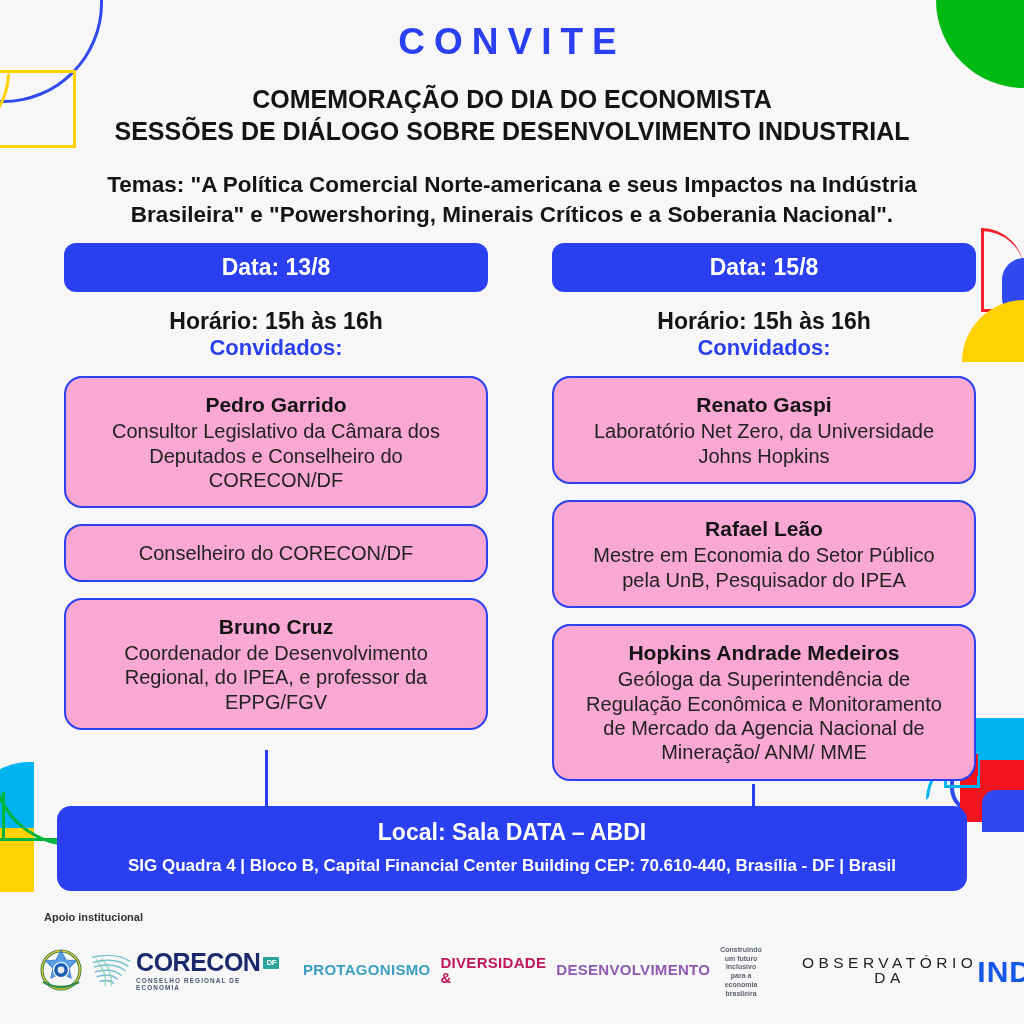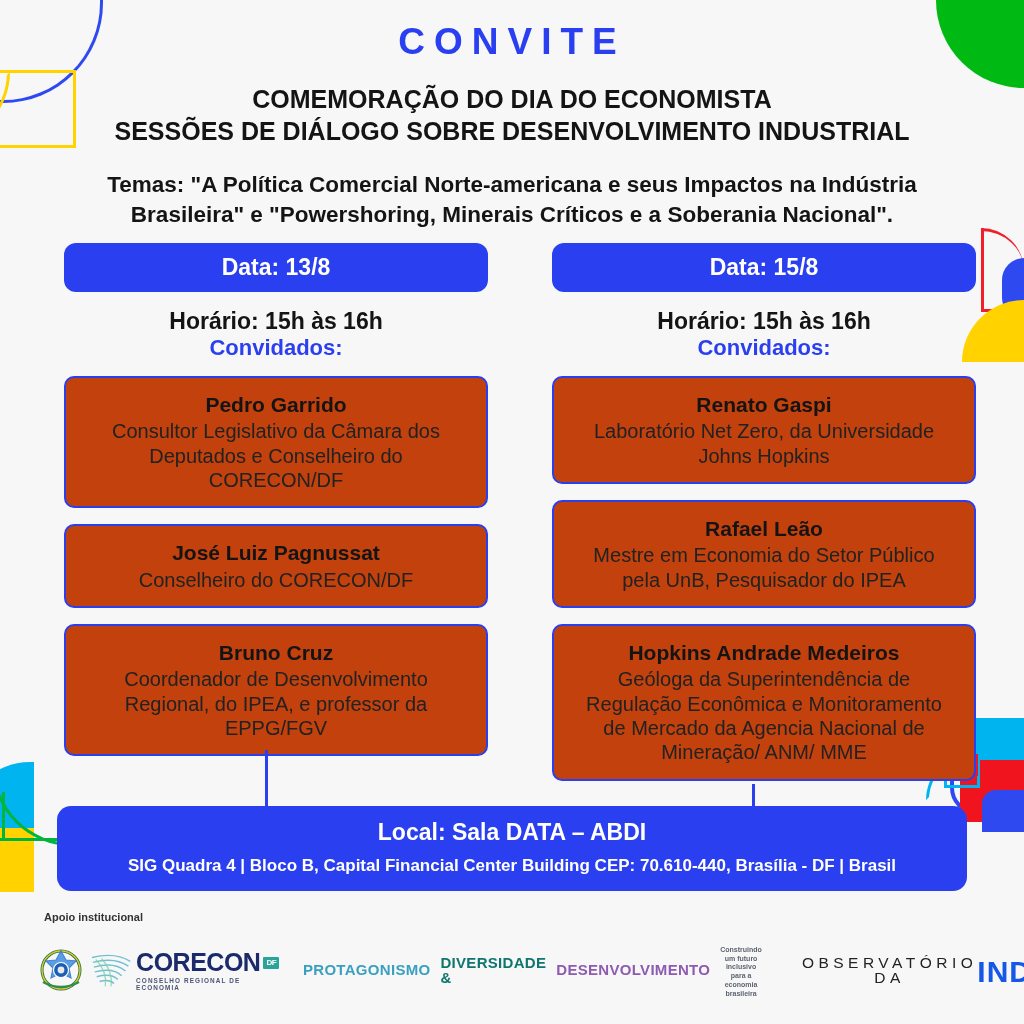--- a/index.html
+++ b/index.html
@@ -131,21 +131,21 @@
   }
   .time{
     margin-top:16px;color:#141414;font-size:23px;font-weight:700;text-align:center;
   }
   .guests-label{
     color:#2a3ff0;font-size:22px;font-weight:600;text-align:center;
   }
   .cards{width:100%;margin-top:15px;display:flex;flex-direction:column;gap:16px;}
   .card{
     box-sizing:border-box;width:100%;
-    border:2.5px solid #2a3ff0;border-radius:10px;background:#c2410c;
+    border:2.5px solid #2a3ff0;border-radius:18px;background:#f9a8d4;
     padding:14px 26px;text-align:center;
   }
   .card .name{font-size:21px;font-weight:700;color:#141414;line-height:1.25;}
   .card .role{font-size:20px;font-weight:400;color:#222222;line-height:1.22;margin-top:1px;}
 
   
   .connector{position:absolute;width:3px;background:#2a3ff0;}
   .conn-left{left:265px;top:750px;height:62px;}
   .conn-right{left:752px;top:784px;height:28px;}
 
@@ -238,21 +238,20 @@
     <div class="col">
       <div class="date-bar">Data: 13/8</div>
       <div class="time">Horário: 15h às 16h</div>
       <div class="guests-label">Convidados:</div>
       <div class="cards">
         <div class="card">
           <div class="name">Pedro Garrido</div>
           <div class="role">Consultor Legislativo da Câmara dos Deputados e Conselheiro do CORECON/DF</div>
         </div>
         <div class="card">
-          <div class="name">José Luiz Pagnussat</div>
           <div class="role">Conselheiro do CORECON/DF</div>
         </div>
         <div class="card">
           <div class="name">Bruno Cruz</div>
           <div class="role">Coordenador de Desenvolvimento Regional, do IPEA, e professor da EPPG/FGV</div>
         </div>
       </div>
     </div>
 
     <div class="col">
@@ -320,21 +319,21 @@
           <div class="corecon-main">
             <span>CORECON</span>
             <span class="corecon-df">DF</span>
           </div>
           <div class="corecon-sub">CONSELHO REGIONAL DE ECONOMIA</div>
         </div>
       </div>
 
       <div class="logo protag">
         <div class="protag-l1" style="color:#3aa0c0">PROTAGONISMO</div>
-        <div class="protag-l2" style="color:#0f766e">DIVERSIDADE &amp;</div>
+        <div class="protag-l2" style="color:#be185d">DIVERSIDADE &amp;</div>
         <div class="protag-l3" style="color:#8e5bb0">DESENVOLVIMENTO</div>
         <div class="protag-sub">
           <div>Construindo um futuro inclusivo</div>
           <div>para a economia brasileira</div>
         </div>
       </div>
 
       <div class="logo obs">
         <div class="obs-l1">OBSERVATÓRIO DA</div>
         <div class="obs-l2">INDÚSTRIA</div>

